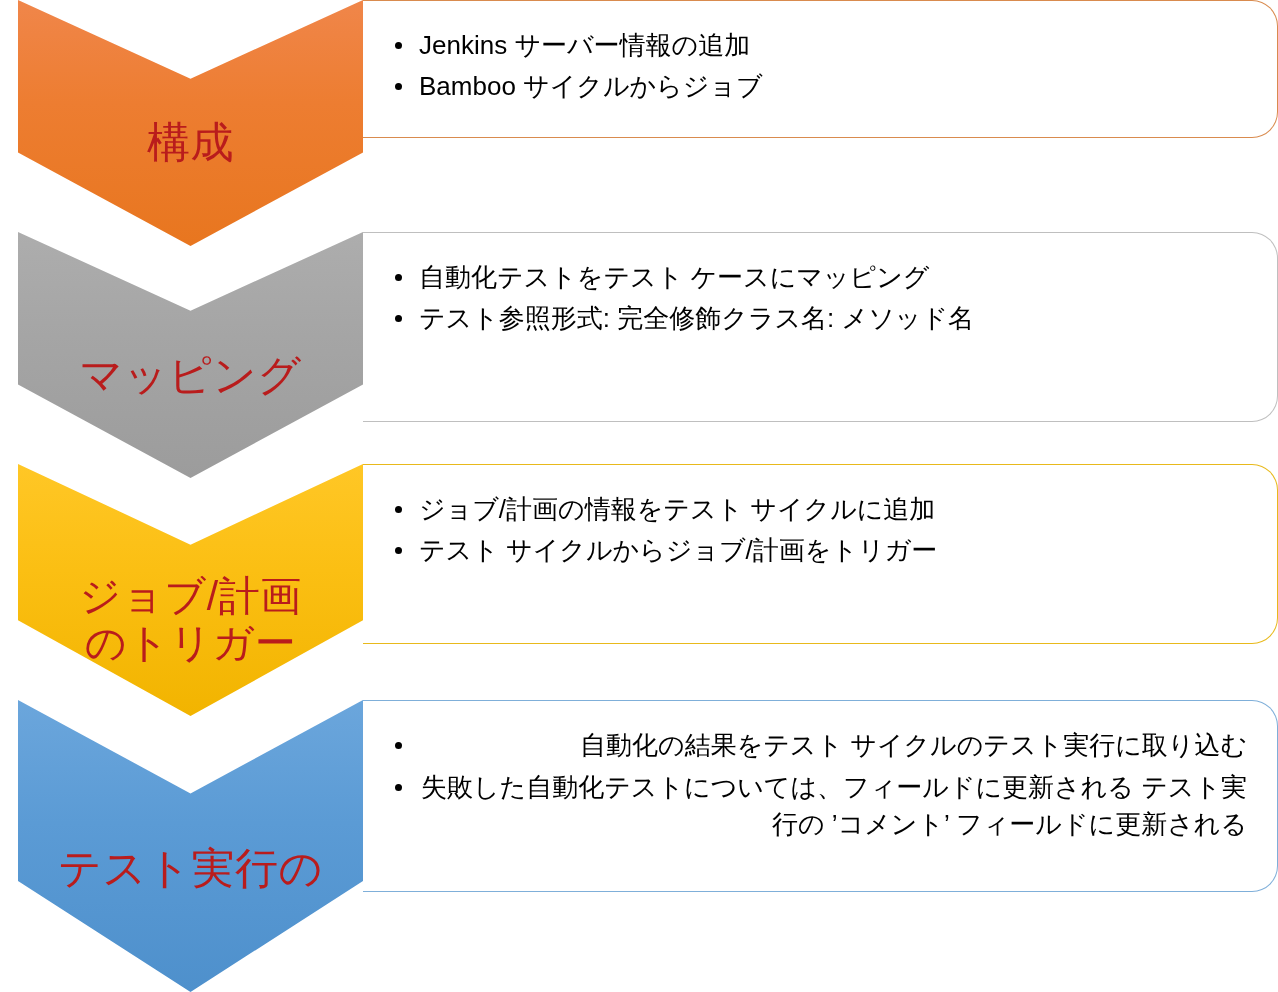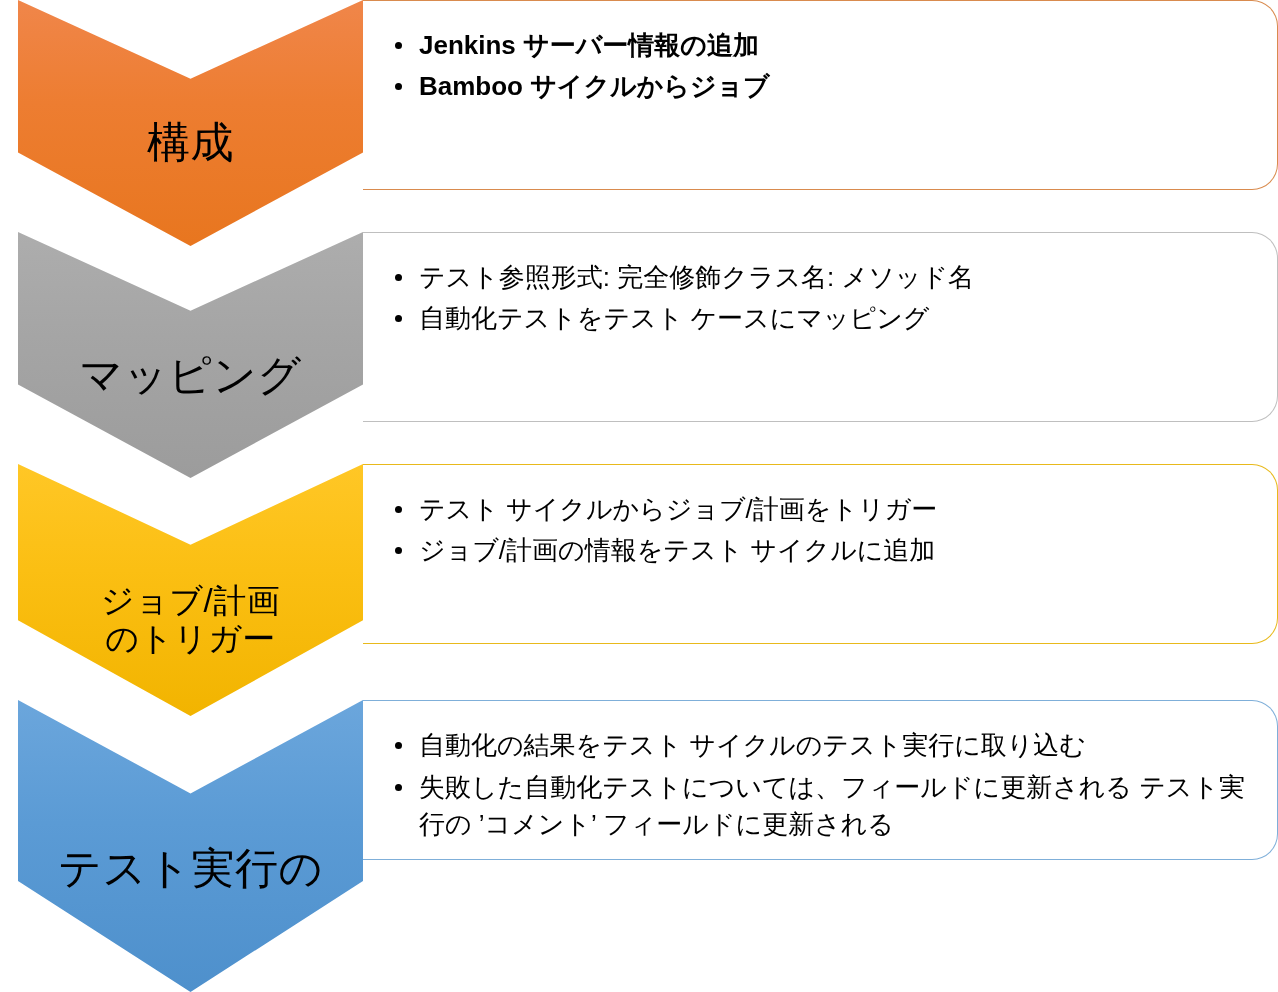--- a/index.html
+++ b/index.html
@@ -53,54 +53,54 @@
   .chev-3 .chevron-shape {
     background: linear-gradient(180deg, #FFC726 0%, #FBBF13 42%, #F2B400 100%);
   }
   .chev-4 .chevron-shape {
     background: linear-gradient(180deg, #6BA6DC 0%, #5B9BD5 42%, #4E90CC 100%);
   }
 
   .chevron-label {
     position: relative;
     z-index: 2;
-    color: #000000;
+    color: #b91c1c;
     font-size: 43px;
     line-height: 1.15;
     font-weight: 400;
     text-align: center;
     width: 100%;
     padding: 0 6px;
     white-space: pre-line;
     letter-spacing: 0.5px;
   }
   .chev-1 .chevron-label { margin-top: 40px; }
   .chev-2 .chevron-label { margin-top: 42px; text-align: center; }
-  .chev-3 .chevron-label { margin-top: 60px; font-size: 33px; }
+  .chev-3 .chevron-label { margin-top: 60px; font-size: 41px; }
   .chev-4 .chevron-label { margin-top: 46px; }
 
   
   .card {
     position: absolute;
     left: 363px;
     top: 0;
     width: 915px;
     background: #ffffff;
     border: 1px solid #bfbfbf;
     border-left: none;
     border-top-right-radius: 26px;
     border-bottom-right-radius: 26px;
     border-top-left-radius: 0;
     border-bottom-left-radius: 0;
     padding: 26px 30px 22px 26px;
   }
-  .card-1 { height: 190px; border-color: #D98B4E; font-weight: bold; }
+  .card-1 { height: 138px; border-color: #D98B4E; }
   .card-2 { height: 190px; border-color: #BFBFBF; }
   .card-3 { height: 180px; border-color: #E8B91B; }
-  .card-4 { height: 160px; border-color: #7FAFD9; }
+  .card-4 { height: 192px; border-color: #7FAFD9; text-align: right; }
 
   .bullets { list-style: none; }
   .bullets li {
     position: relative;
     padding-left: 30px;
     color: #000000;
     font-size: 26px;
     line-height: 1.42;
     margin-bottom: 4px;
   }
@@ -135,36 +135,36 @@
     </div>
   </div>
 
   <div class="row row-2">
     <div class="chevron chev-2">
       <div class="chevron-shape"></div>
       <div class="chevron-label">マッピング</div>
     </div>
     <div class="card card-2">
       <ul class="bullets">
+        <li>自動化テストをテスト ケースにマッピング</li>
         <li>テスト参照形式: 完全修飾クラス名: メソッド名</li>
-        <li>自動化テストをテスト ケースにマッピング</li>
       </ul>
     </div>
   </div>
 
   <div class="row row-3">
     <div class="chevron chev-3">
       <div class="chevron-shape"></div>
       <div class="chevron-label">ジョブ/計画
 のトリガー</div>
     </div>
     <div class="card card-3">
       <ul class="bullets">
+        <li>ジョブ/計画の情報をテスト サイクルに追加</li>
         <li>テスト サイクルからジョブ/計画をトリガー</li>
-        <li>ジョブ/計画の情報をテスト サイクルに追加</li>
       </ul>
     </div>
   </div>
 
   <div class="row row-4">
     <div class="chevron chev-4">
       <div class="chevron-shape"></div>
       <div class="chevron-label">テスト実行の</div>
     </div>
     <div class="card card-4">

